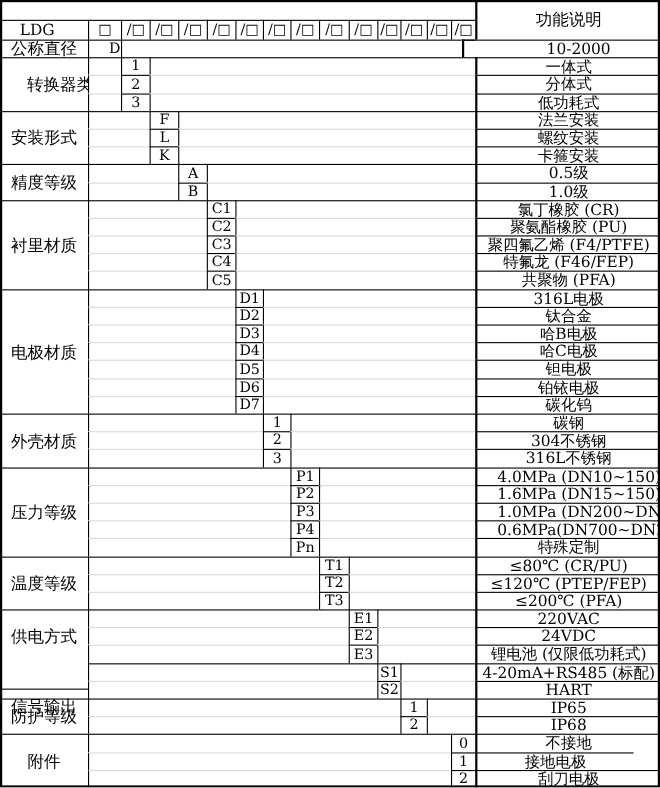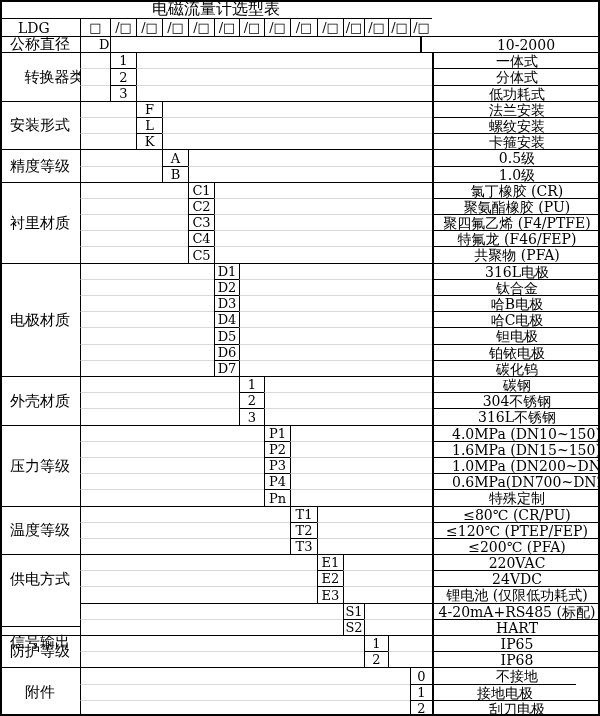--- a/index.html
+++ b/index.html
@@ -23,21 +23,21 @@
   .slot{font-size:13px;}
   .func{font-size:14px;}
   .model{font-size:14px;}
   .frame{position:absolute;left:0;top:0;right:0;bottom:0;border:2px solid #000;pointer-events:none;}
 </style>
 </head>
 <body>
 
 <div id="table">
 
-  <div class="cell title noTop noLeft" style="left:0;top:0;width:432px;height:18px;">电磁流量计选型表</div>
+  <div class="cell header thickleft noTop" style="left:432px;top:0;width:168px;height:36px;">功能说明</div>
 
   <div class="cell model noLeft alignleft" style="left:0;top:18px;width:80px;height:18px;">LDG</div>
   <div class="cell slot" style="left:80px;top:18px;width:30px;height:18px;">□</div>
   <div id="slotRow">
       <div class="cell slot" style="left: 110px; top: 18px; width: 26px; height: 18px;">/□</div>
       <div class="cell slot" style="left: 136px; top: 18px; width: 26px; height: 18px;">/□</div>
       <div class="cell slot" style="left: 162px; top: 18px; width: 26px; height: 18px;">/□</div>
       <div class="cell slot" style="left: 188px; top: 18px; width: 26px; height: 18px;">/□</div>
       <div class="cell slot" style="left: 214px; top: 18px; width: 25px; height: 18px;">/□</div>
       <div class="cell slot" style="left: 239px; top: 18px; width: 25px; height: 18px;">/□</div>

